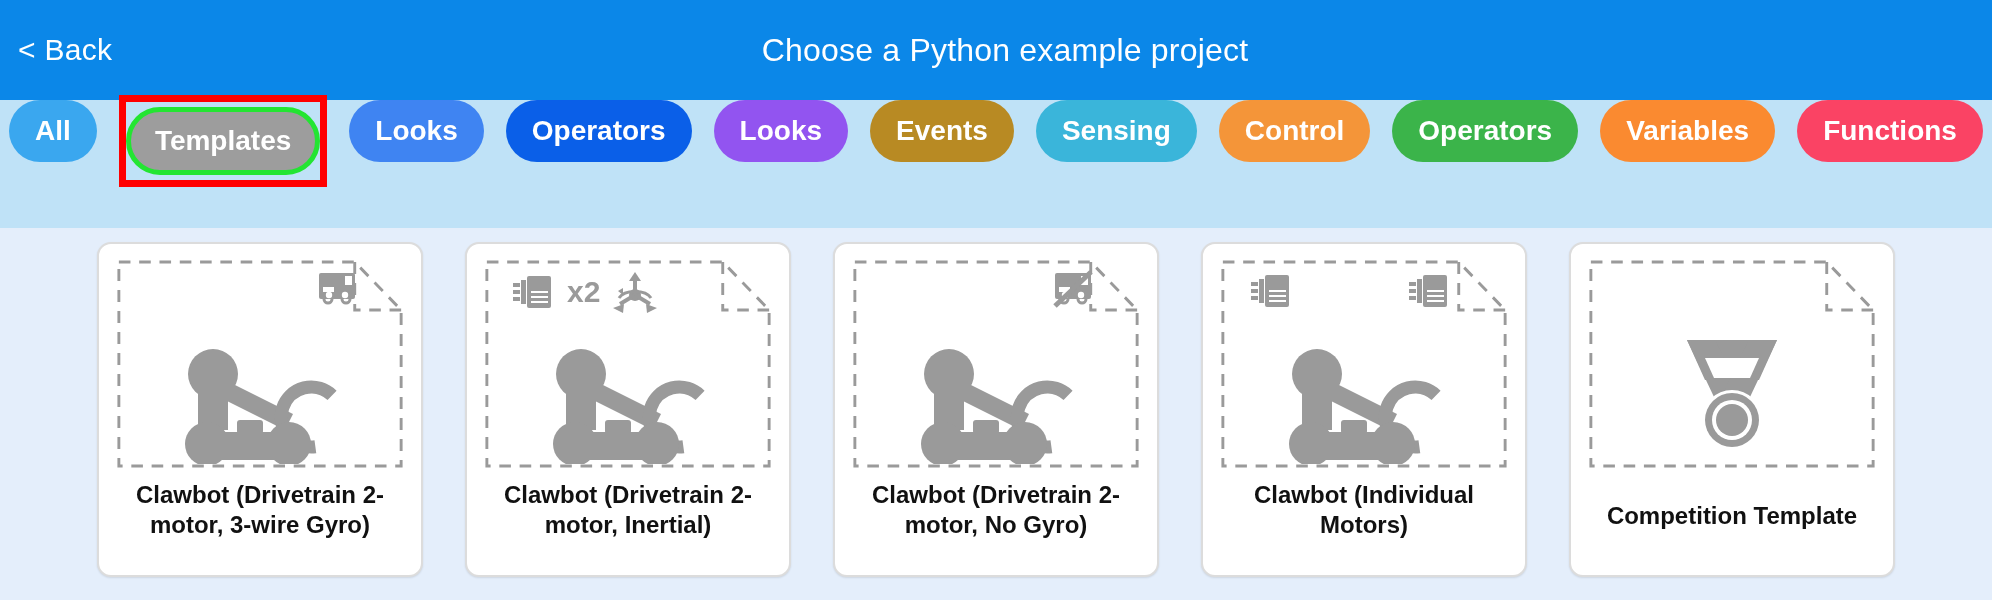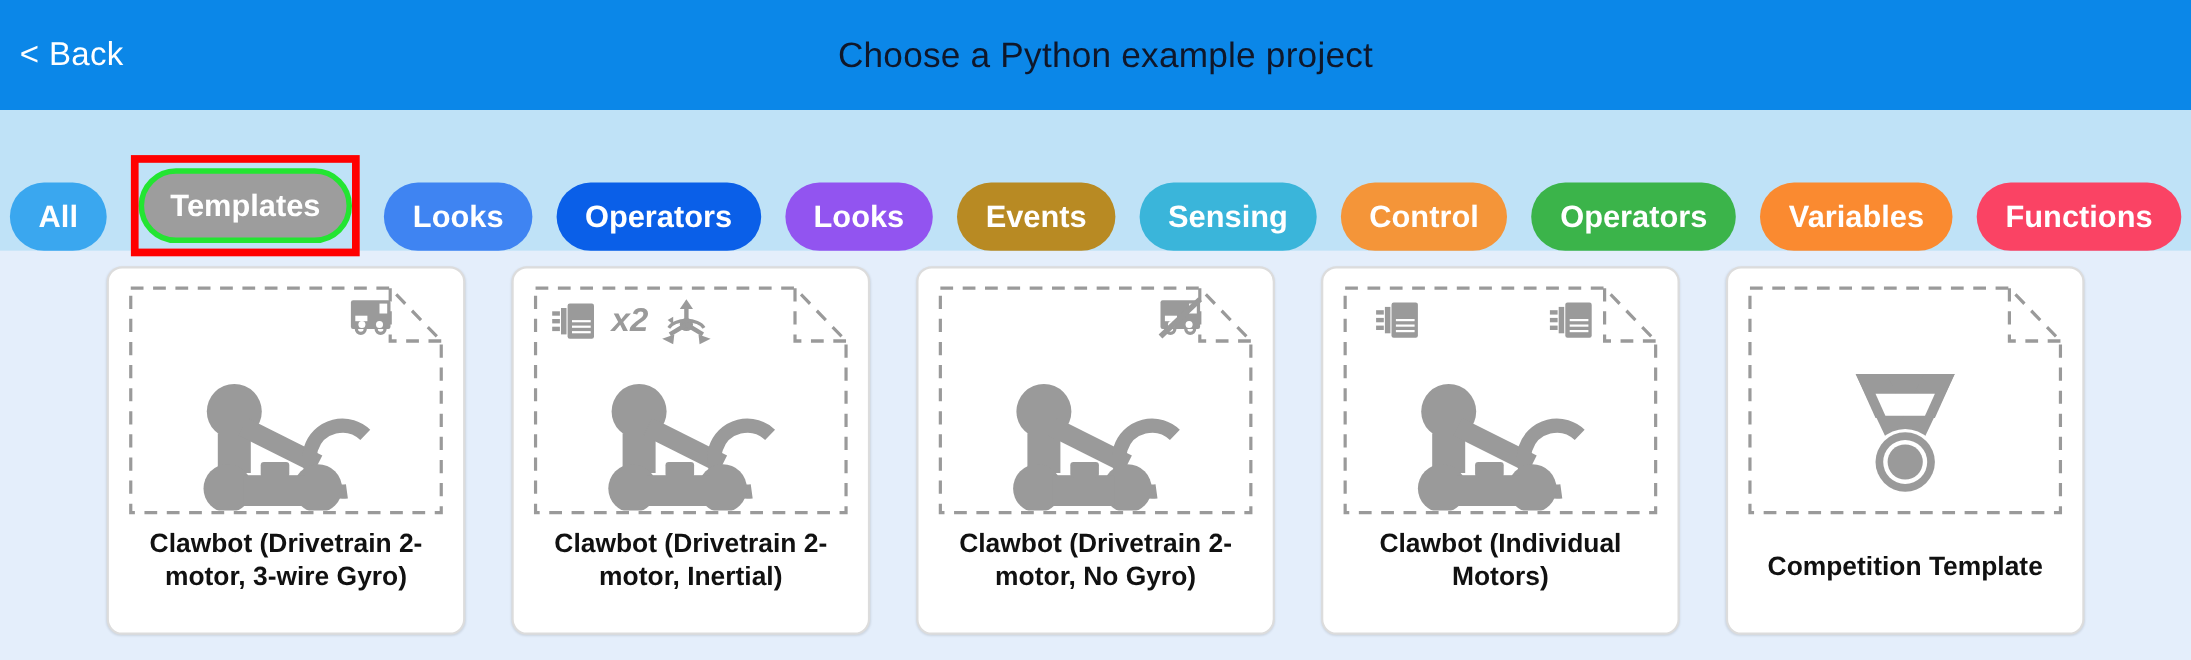--- a/index.html
+++ b/index.html
@@ -25,32 +25,32 @@
     transform: translateY(-50%);
     color: #ffffff;
     font-size: 30px;
     letter-spacing: .3px;
     cursor: pointer;
     white-space: nowrap;
   }
   .header-title {
     width: 100%;
     text-align: center;
-    color: #0f172a;
+    color: #ffffff;
     font-size: 32px;
     letter-spacing: .2px;
     padding-left: 18px;
   }
 
   
   .catbar {
     height: 128px;
     background: #bfe2f7;
     display: flex;
-    align-items: flex-end;
+    align-items: flex-start;
     justify-content: center;
     gap: 22px;
     padding: 0 120px;
   }
   .pill {
     height: 62px;
     border-radius: 31px;
     display: flex;
     align-items: center;
     justify-content: center;
@@ -118,21 +118,21 @@
     width: 190px; height: 124px;
   }
   .badge-icons {
     position: absolute;
     top: 12px;
     display: flex;
     align-items: center;
     gap: 10px;
   }
   .badge-icons.right { right: 46px; }
-  .badge-icons.left  { left: 17px; font-style: italic; }
+  .badge-icons.left  { left: 28px; }
   .badge-icons.spread { left: 30px; right: 56px; justify-content: space-between; }
   .x2 {
     color: #9a9a9a;
     font-size: 30px;
     font-weight: bold;
     line-height: 1;
   }
   .card-label {
     flex: 1 1 auto;
     display: flex;

